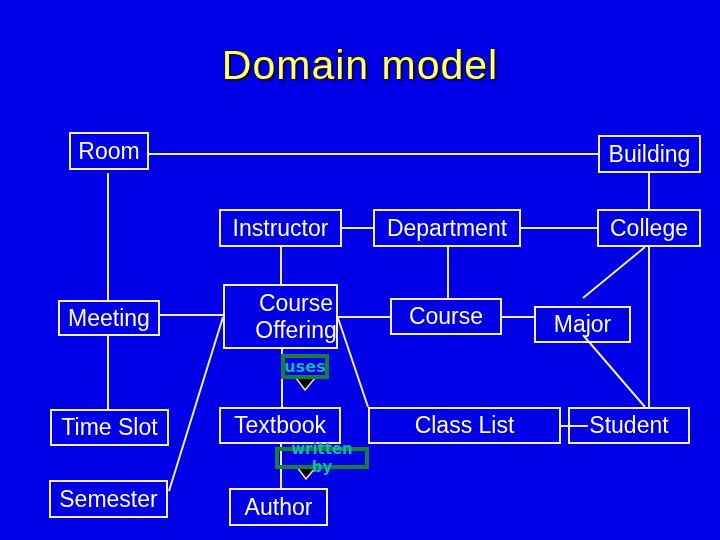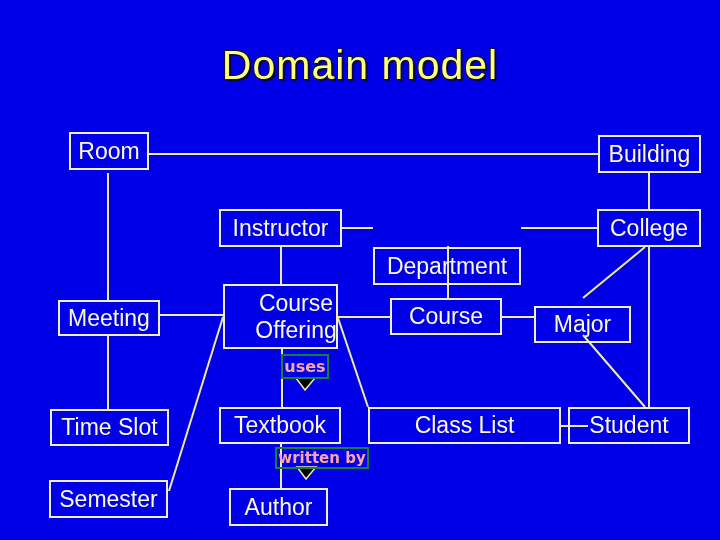--- a/index.html
+++ b/index.html
@@ -39,23 +39,23 @@
     font-size: 23px;
     line-height: 27px;
     display: flex;
     align-items: center;
     justify-content: center;
     text-align: center;
   }
   .rel-label {
     position: absolute;
     box-sizing: border-box;
-    border: 2px solid #15803d;
+    border: 4px solid #15803d;
     background: transparent;
-    color: #fca5a5;
+    color: #14b8a6;
     font-family: "DejaVu Sans", sans-serif;
     font-weight: 700;
     font-size: 15px;
     display: flex;
     align-items: center;
     justify-content: center;
     text-align: center;
   }
 </style>
 </head>
@@ -85,21 +85,21 @@
     <line x1="282" y1="349" x2="282" y2="407"></line>
     <line x1="281" y1="444" x2="281" y2="488"></line>
     <line x1="561" y1="426" x2="588" y2="426"></line>
     <polygon points="296,378 315,378 305,390"></polygon>
     <polygon points="297,467 316,467 306,479"></polygon>
   </svg>
 
   <div class="node" style="left:69px;  top:132px; width:80px;  height:38px;">Room</div>
   <div class="node" style="left:598px; top:135px; width:103px; height:38px;">Building</div>
   <div class="node" style="left:219px; top:209px; width:123px; height:38px;">Instructor</div>
-  <div class="node" style="left:373px; top:209px; width:148px; height:38px;margin-top:38px;">Department</div>
+  <div class="node" style="left:373px; top:209px; width:148px; height:38px;">Department</div>
   <div class="node" style="left:597px; top:209px; width:104px; height:38px;">College</div>
   <div class="node" style="left:58px;  top:300px; width:102px; height:36px;">Meeting</div>
   <div class="node" style="left:223px; top:284px; width:115px; height:65px;padding-left:31px;">Course Offering</div>
   <div class="node" style="left:390px; top:298px; width:112px; height:37px;">Course</div>
   <div class="node" style="left:534px; top:298px; width:97px;  height:37px;margin-top:8px;">Major</div>
   <div class="node" style="left:50px;  top:409px; width:119px; height:37px;">Time Slot</div>
   <div class="node" style="left:219px; top:407px; width:122px; height:37px;">Textbook</div>
   <div class="node" style="left:368px; top:407px; width:193px; height:37px;">Class List</div>
   <div class="node" style="left:568px; top:407px; width:122px; height:37px;">Student</div>
   <div class="node" style="left:49px;  top:480px; width:119px; height:38px;text-align:center;">Semester</div>

